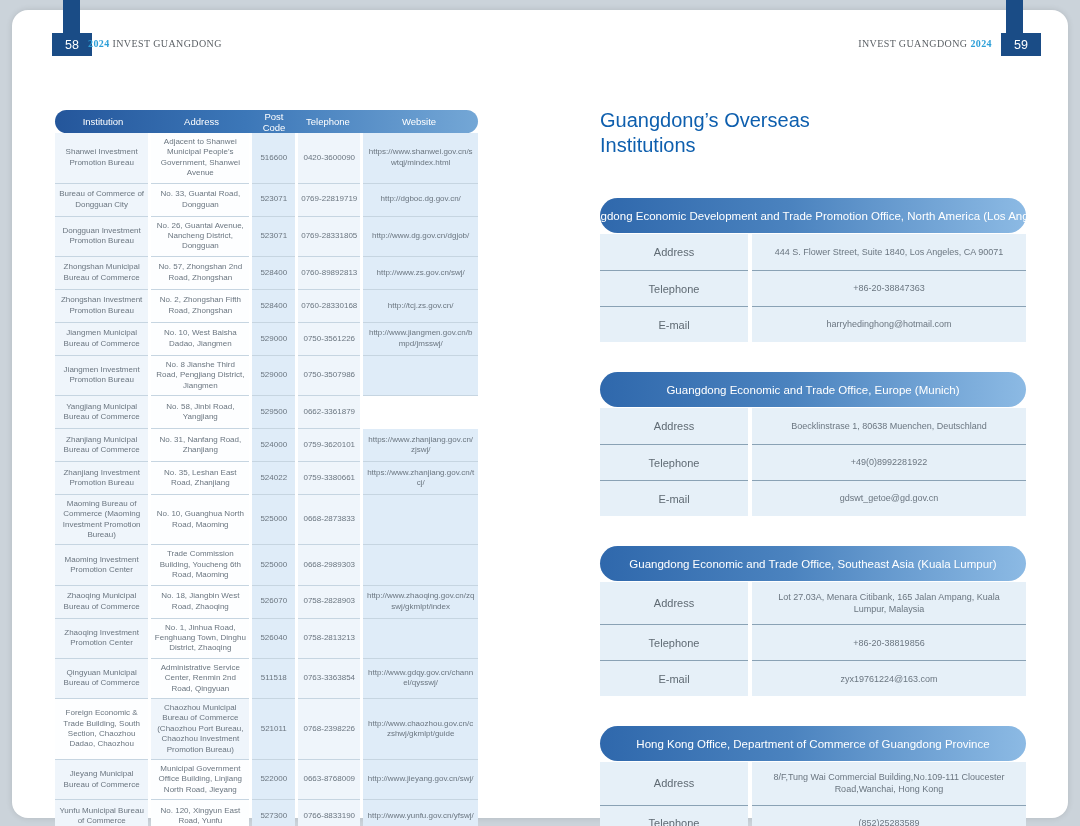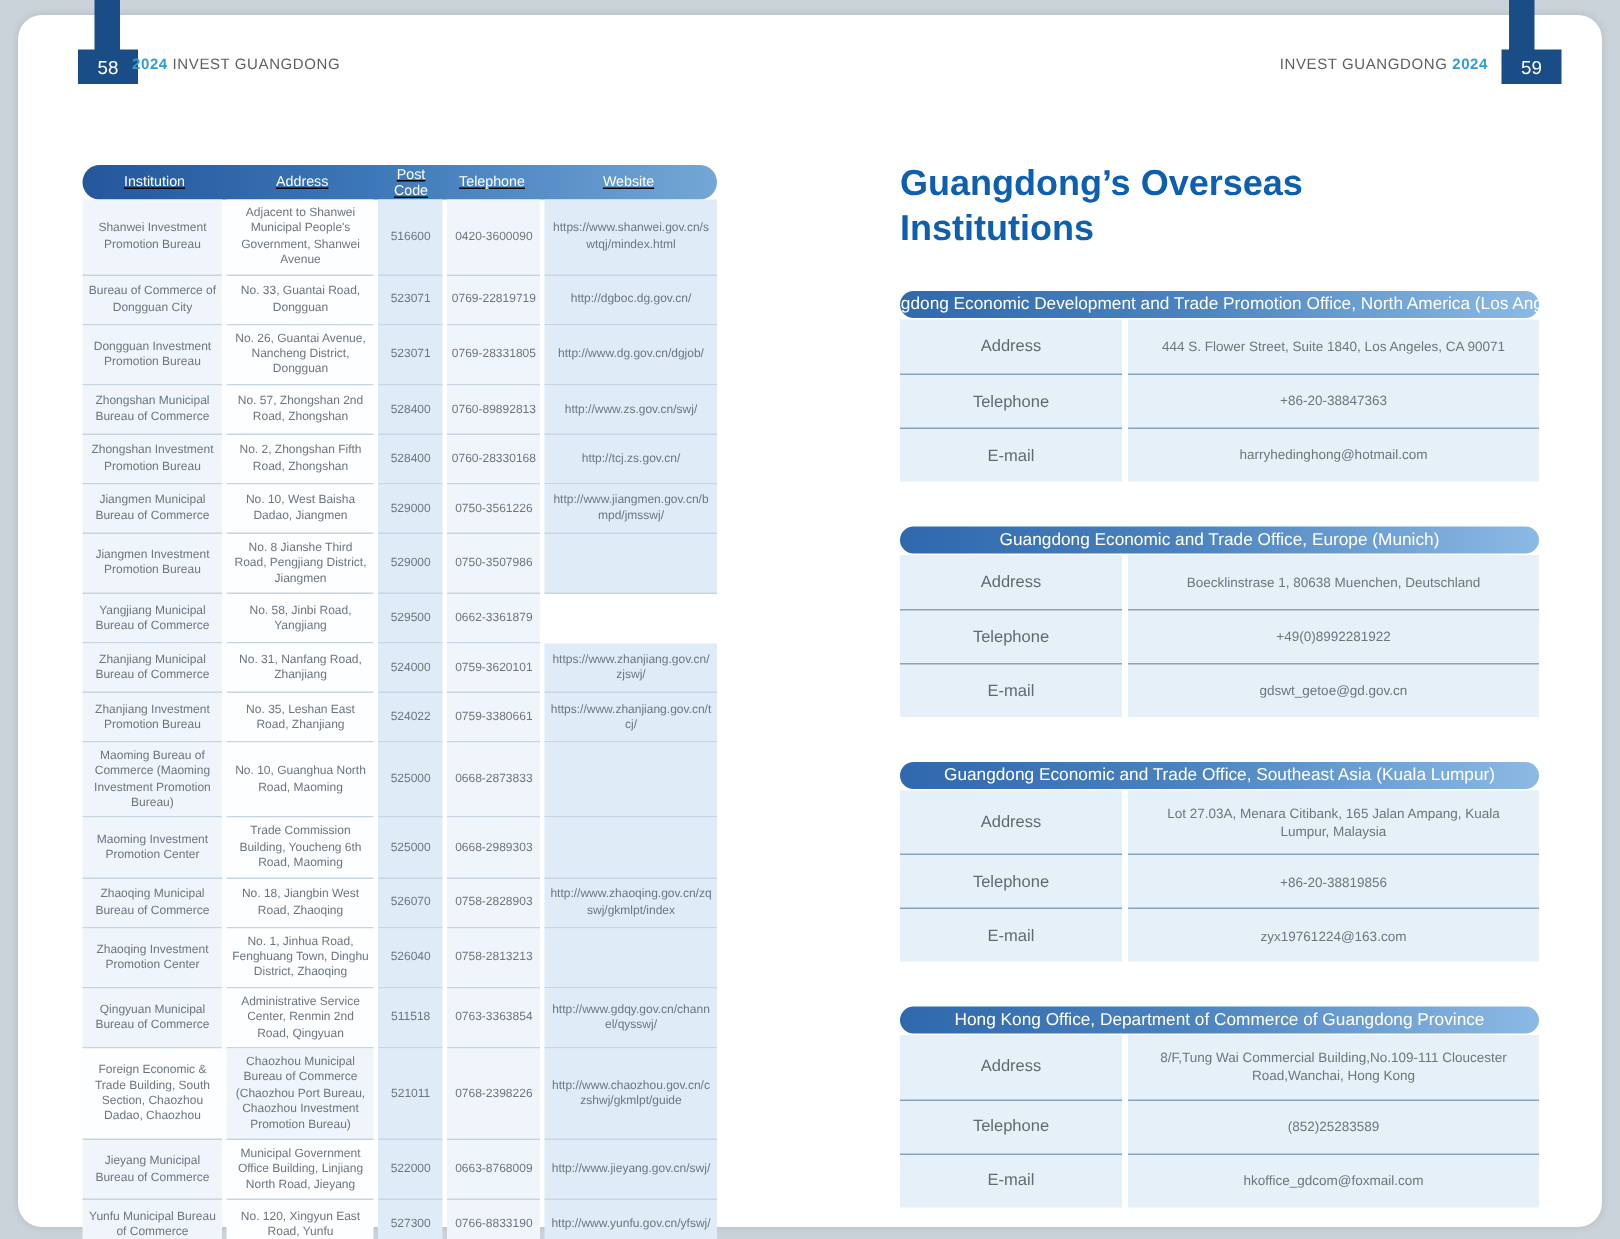--- a/index.html
+++ b/index.html
@@ -8,48 +8,48 @@
   .canvas { position:relative; width:1080px; height:826px; background:#cbd3da; overflow:hidden; }
   .page { position:absolute; left:12px; right:12px; top:10px; bottom:8px; background:#ffffff; border-radius:16px; box-shadow:0 0 6px rgba(0,0,0,.12); }
 
   
   .ribbon { position:absolute; width:17px; height:36px; background:#1a4c86; top:0; }
   .ribbon.left { left:63px; } .ribbon.right { left:1006px; }
   .pagenum { position:absolute; top:33px; width:40px; height:23px; background:#1a4c86; color:#fff;
              display:flex; align-items:center; justify-content:center; font-size:12.5px; }
   .pagenum.left { left:52px; } .pagenum.right { left:1001px; }
 
-  .runhead { position:absolute; top:38px; font-size:10px; letter-spacing:.4px; color:#5c6166; white-space:nowrap; }
+  .runhead { position:absolute; top:38px; font-size:10px; letter-spacing:.4px; color:#5c6166; white-space:nowrap;font-family:Liberation Serif, serif; }
   .runhead.left { left:88px; } .runhead.right { right:88px; text-align:right; }
   .runhead .yr { color:#2d9fd8; font-weight:bold; }
 
   
   .tbl { position:absolute; left:55px; top:110px; width:423px; }
   .tbl-head { display:grid; grid-template-columns:96fr 101fr 44fr 64fr 118fr; column-gap:0;
               background:linear-gradient(90deg,#24569b 0%,#3c77b8 45%,#74a7d6 100%);
-              border-radius:999px; height:23px; align-items:center;text-decoration:underline; }
+              border-radius:999px; height:23px; align-items:center; }
   .tbl-head .hcell { color:#fff; font-size:9.5px; text-align:center; }
   .tbl-row { display:grid; grid-template-columns:96fr 101fr 44fr 64fr 118fr; column-gap:3px; }
   .tbl-row .cell { font-size:8px; line-height:1.3; color:#6b7680; text-align:center;
                    display:flex; align-items:center; justify-content:center;
                    padding:4px 3px; min-height:33px; border-bottom:1px solid #c6d5e1; }
   .tbl-row .c0 { background:#eff5fb; }
   .tbl-row .c1 { background:#fdfeff; }
   .tbl-row .c2 { background:#dfecf8; }
   .tbl-row .c3 { background:#eff5fb; }
   .tbl-row .c4 { background:#dfecf8; }
   .tbl-row:last-child .cell { border-bottom:1px solid #9fb4c4; }
   .cell .inner { width:100%; word-break:break-word; }
 
   
   .rightcol { position:absolute; left:600px; top:108px; width:426px; }
-  .ov-title { color:#0e5fae; font-size:24px; font-weight:bold; line-height:1.25; margin-bottom:26px; }
+  .ov-title { color:#0e5fae; font-size:20px; font-weight:normal; line-height:1.25; margin-bottom:40px; }
   .section { margin-bottom:30px; }
   .sec-pill { background:linear-gradient(90deg,#2f68ac 0%,#4b83bf 45%,#8cbae4 100%);
-              border-radius:999px; height:18px; display:flex; align-items:center; justify-content:center;
+              border-radius:999px; height:35px; display:flex; align-items:center; justify-content:center;
               color:#fff; font-size:11.5px; margin-bottom:1px; white-space:nowrap; }
   .sec-row { display:grid; grid-template-columns:148fr 274fr; column-gap:4px; }
   .sec-row .lcell, .sec-row .vcell { background:#e6f0f8; min-height:36px; display:flex; align-items:center;
               justify-content:center; text-align:center; }
   .sec-row + .sec-row .lcell, .sec-row + .sec-row .vcell { border-top:1px solid #8aa2b5; }
   .sec-row .lcell { font-size:11px; color:#5f6a73; }
   .sec-row .vcell { font-size:9px; color:#6b7680; padding:9px 14px; line-height:1.35; }
 </style>
 </head>
 <body>

